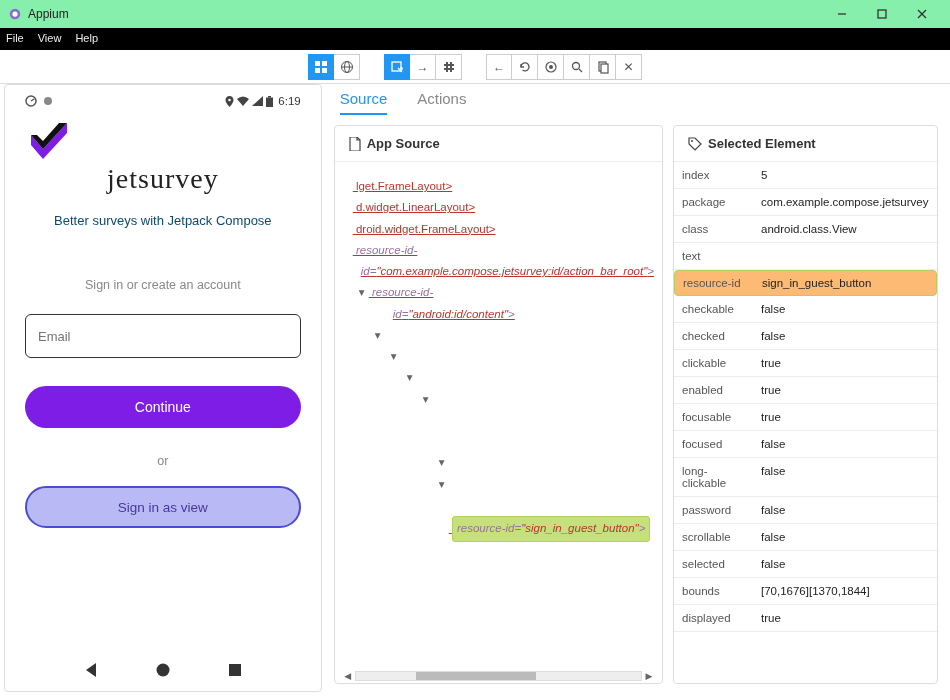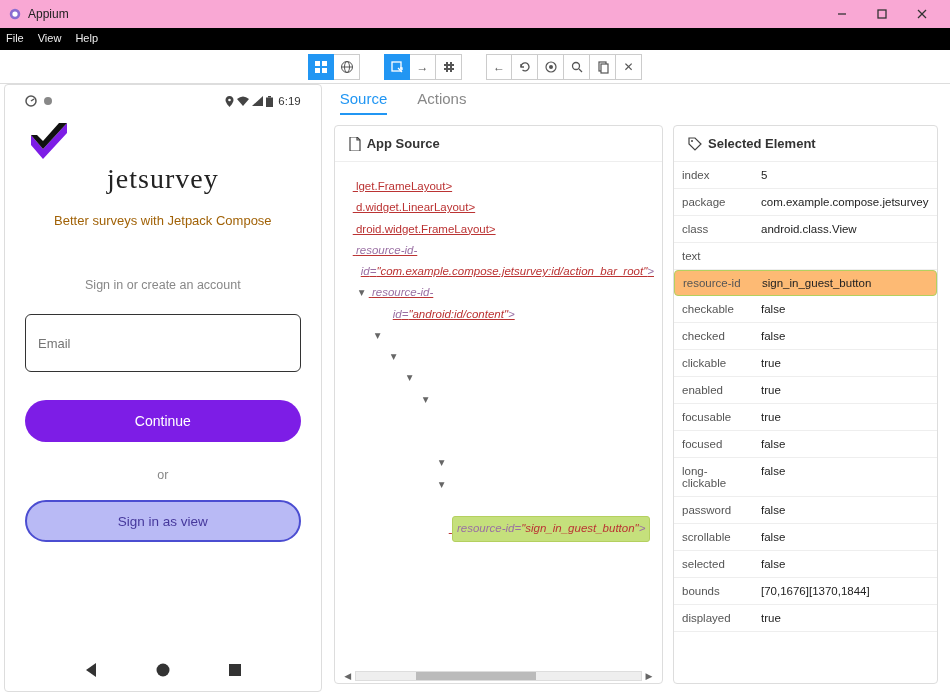--- a/index.html
+++ b/index.html
@@ -1,19 +1,19 @@
 <!DOCTYPE html>
 <html><head>
 <meta charset="utf-8">
 <style>
   * { box-sizing: border-box; margin: 0; padding: 0; }
   html, body { width: 950px; height: 700px; font-family: "Segoe UI", Arial, sans-serif; font-size: 12px; background: #fff; overflow: hidden; }
 
   
-  .titlebar { height: 28px; display: flex; align-items: center; padding: 0 8px; background: #f9a8d4; }
+  .titlebar { height: 28px; display: flex; align-items: center; padding: 0 8px; background: #86efac; }
   .titlebar .app-icon { width: 14px; height: 14px; margin-right: 6px; }
   .titlebar .title { font-size: 12px; color: #222; flex: 1; }
   .titlebar .win-controls { display: flex; gap: 0; }
   .titlebar .win-btn { width: 40px; height: 24px; display: flex; align-items: center; justify-content: center; cursor: pointer; }
 
   
   .menubar { height: 20px; background: #000; display: flex; align-items: center; padding: 0 6px; gap: 14px; }
   .menubar span { color: #eee; font-size: 11px; cursor: pointer; }
 
   .divider-line { height: 2px; background: #000; }
@@ -28,23 +28,23 @@
   
   .content { display: flex; height: calc(700px - 28px - 20px - 2px - 34px - 4px); padding: 0 4px 4px 4px; gap: 4px; }
 
   
   .phone-panel { width: 350px; background: #fff; border: 1px solid #ddd; border-radius: 4px; position: relative; display: flex; flex-direction: column; padding: 6px 20px 10px 20px; }
   .statusbar { display: flex; align-items: center; justify-content: space-between; font-size: 11px; color: #444; height: 20px; }
   .statusbar .left-icons { display: flex; gap: 6px; align-items: center; }
   .statusbar .right-icons { display: flex; gap: 3px; align-items: center; }
   .logo-wrap { text-align: center; margin-top: 6px; }
   .brand { text-align: center; font-size: 28px; font-weight: 500; letter-spacing: 1px; color: #222; font-family: Georgia, serif; margin-top: 2px; }
-  .tagline { text-align: center; font-size: 13px; color: #a16207; margin-top: 18px; }
+  .tagline { text-align: center; font-size: 13px; color: #0c4a6e; margin-top: 18px; }
   .signin-label { text-align: center; font-size: 12.5px; color: #888; margin-top: 50px; }
-  .email-input { width: 100%; height: 58px; border: 1.5px solid #333; border-radius: 6px; padding: 0 12px; font-size: 13px; margin-top: 22px; color: #555; background: #fff; }
+  .email-input { width: 100%; height: 44px; border: 1.5px solid #333; border-radius: 6px; padding: 0 12px; font-size: 13px; margin-top: 22px; color: #555; background: #fff; }
   .continue-btn { width: 100%; height: 42px; border: none; border-radius: 21px; background: #7d1de6; color: #fff; font-size: 14px; font-weight: 400; margin-top: 28px; cursor: pointer; }
   .or-label { text-align: center; font-size: 12.5px; color: #888; margin-top: 26px; }
   .guest-btn { width: 100%; height: 42px; border: 2.5px solid #4b4dd1; border-radius: 21px; background: #b9baf5; color: #46389c; font-size: 13.5px; margin-top: 18px; cursor: pointer; }
   .android-nav { display: flex; justify-content: space-around; align-items: center; margin-top: auto; padding: 8px 30px 2px 30px; }
 
   
   .inspector { flex: 1; display: flex; flex-direction: column; }
   .tabs { display: flex; gap: 30px; padding: 6px 14px 0 14px; font-size: 15px; color: #888; }
   .tab { padding-bottom: 6px; cursor: pointer; }
   .tab.active { color: #2196f3; border-bottom: 2px solid #2196f3; }

